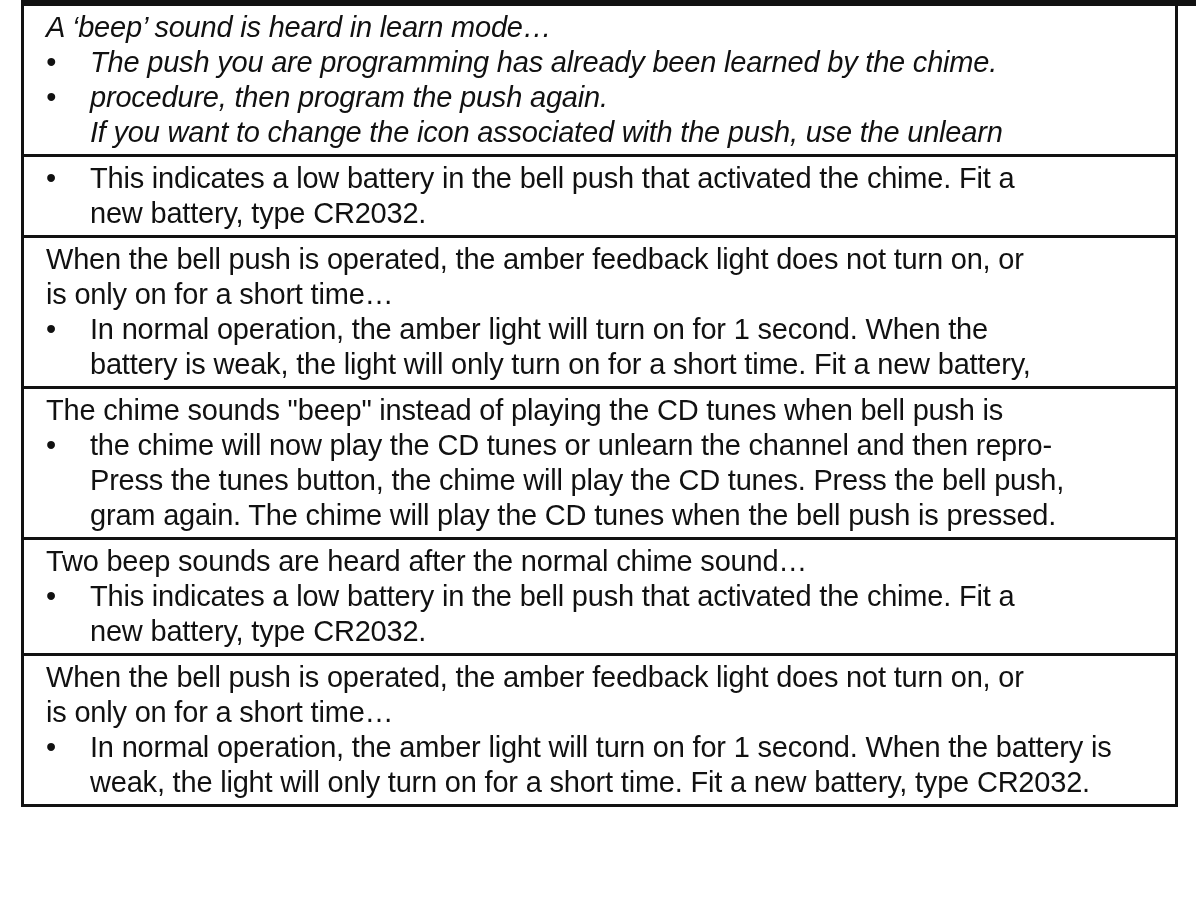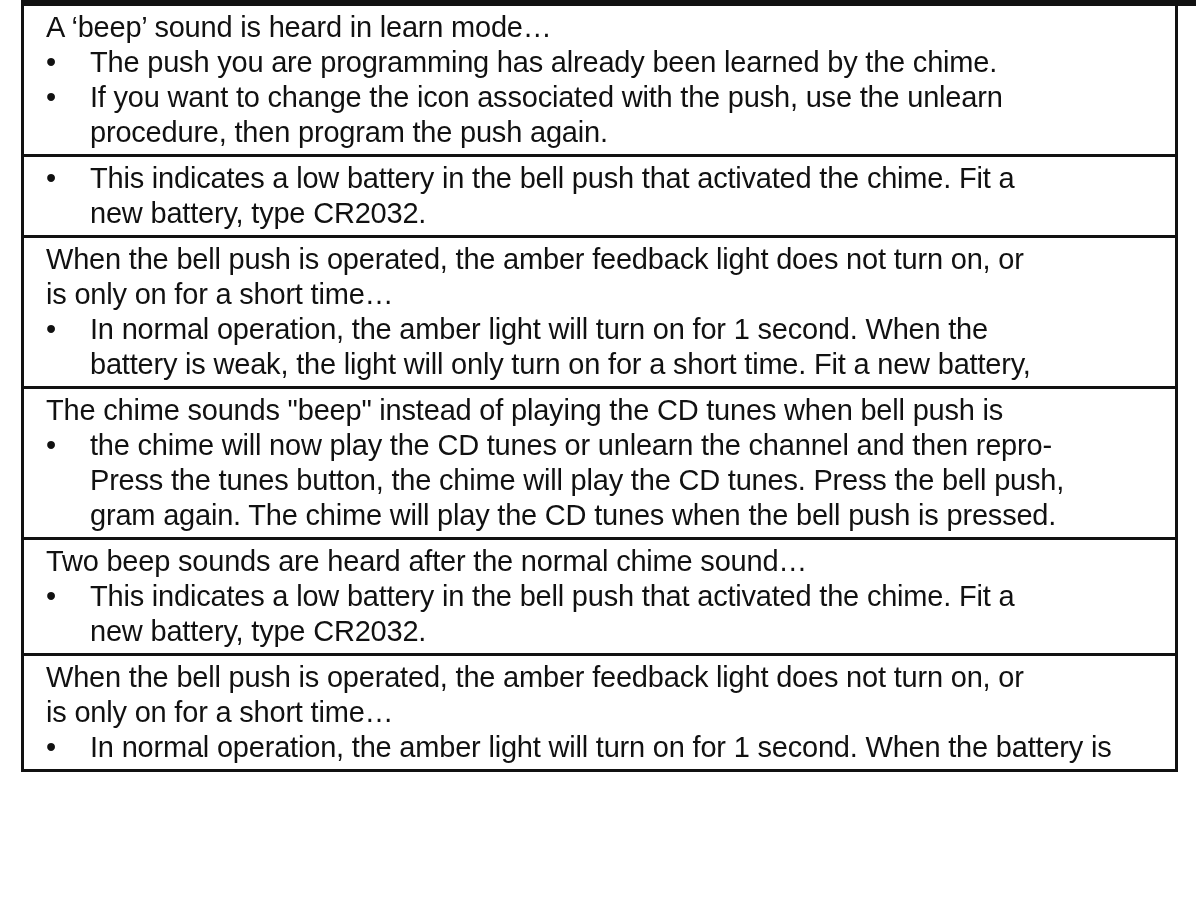--- a/index.html
+++ b/index.html
@@ -30,21 +30,21 @@
     background:var(--bg-color);
   }
   .row{
     padding:4px 12px 4px 22px;
     font-size:29px;
     line-height:35px;
     overflow:hidden;
     border-top:3px solid var(--border-color);
     letter-spacing:-0.2px;
   }
-  .row:first-child{border-top:none;}
+  .row:first-child{border-top:none;font-style:italic;}
   .line{white-space:nowrap;}
   .problem-line{white-space:nowrap;}
   .bullet{display:flex;align-items:flex-start;}
   .marker{
     flex:0 0 28px;
     font-size:29px;
     line-height:35px;
   }
   .bullet-text{flex:1 1 auto;min-width:0;margin-left:16px;}
 </style>
@@ -58,22 +58,22 @@
         <div class="line problem-line">A ‘beep’ sound is heard in learn mode…</div>
         <div class="bullet">
           <span class="marker">•</span>
           <div class="bullet-text">
             <div class="line">The push you are programming has already been learned by the chime.</div>
           </div>
         </div>
         <div class="bullet">
           <span class="marker">•</span>
           <div class="bullet-text">
+            <div class="line">procedure, then program the push again.</div>
             <div class="line">If you want to change the icon associated with the push, use the unlearn</div>
-            <div class="line">procedure, then program the push again.</div>
           </div>
         </div>
       </div>
       <div class="row">
         <div class="bullet">
           <span class="marker">•</span>
           <div class="bullet-text">
             <div class="line">This indicates a low battery in the bell push that activated the chime. Fit a</div>
             <div class="line">new battery, type CR2032.</div>
           </div>
@@ -111,17 +111,18 @@
           </div>
         </div>
       </div>
       <div class="row">
         <div class="line problem-line">When the bell push is operated, the amber feedback light does not turn on, or</div>
         <div class="line problem-line">is only on for a short time…</div>
         <div class="bullet">
           <span class="marker">•</span>
           <div class="bullet-text">
             <div class="line">In normal operation, the amber light will turn on for 1 second. When the battery is</div>
+            <div class="line">weak, the light will only turn on for a short time. Fit a new battery, type CR2032.</div>
           </div>
         </div>
       </div>
     </div>
 </div>
 
 </body></html>

